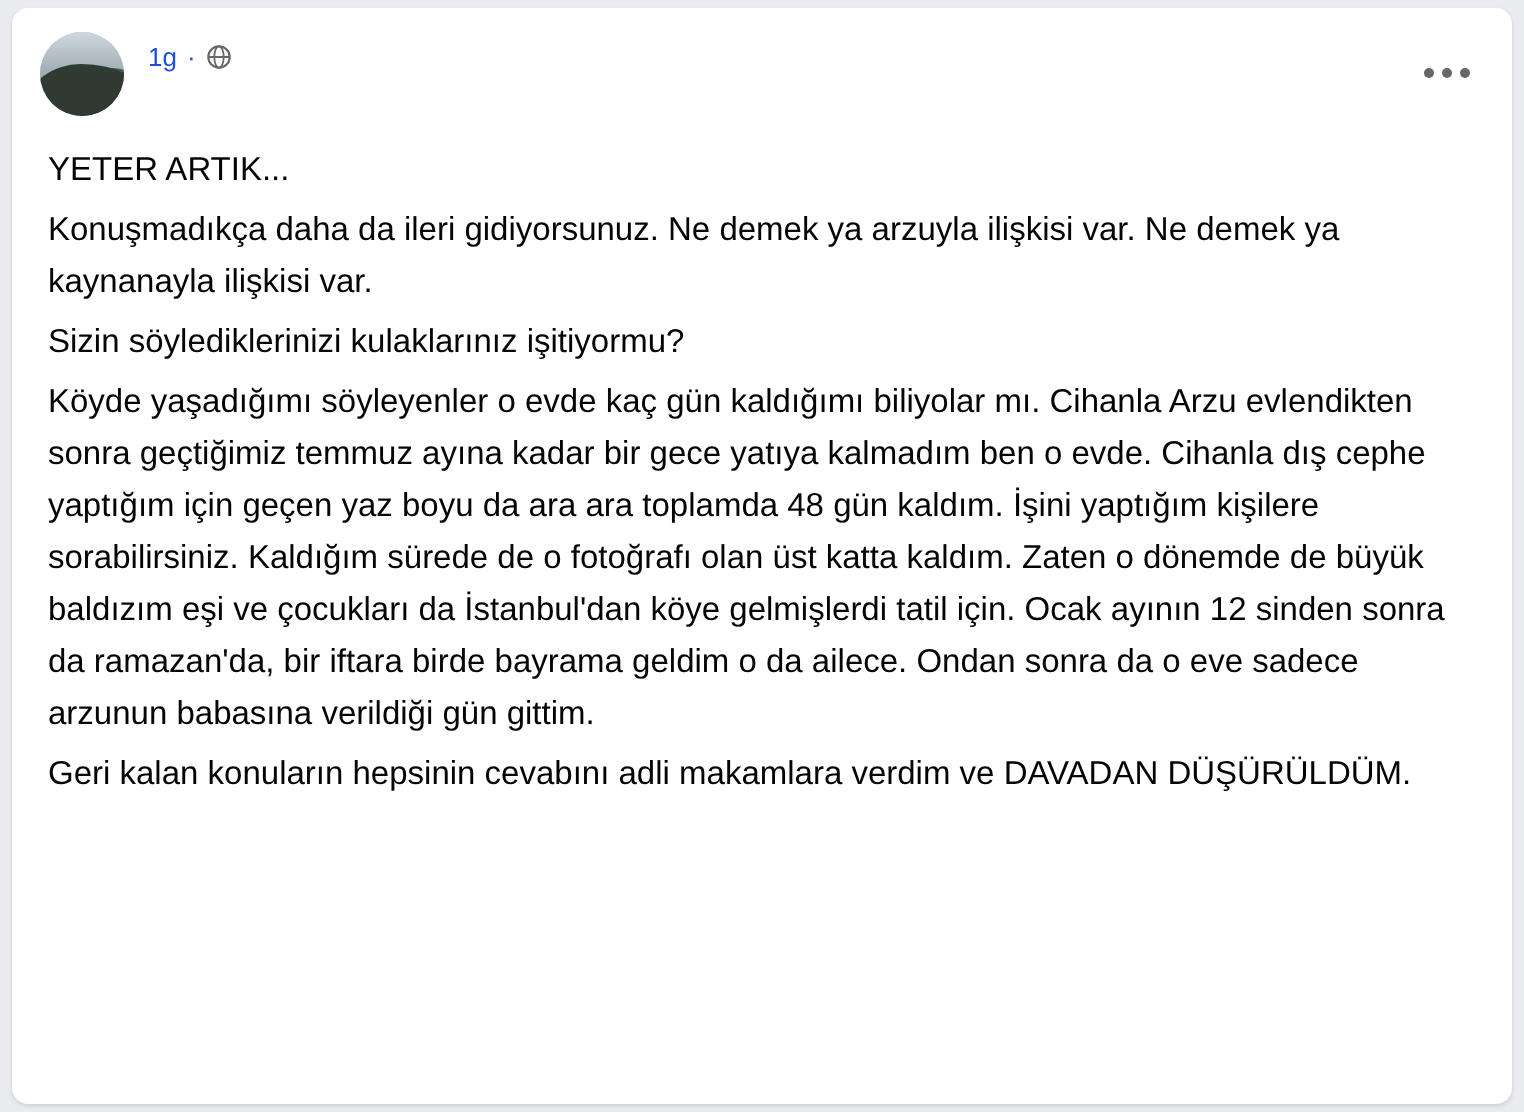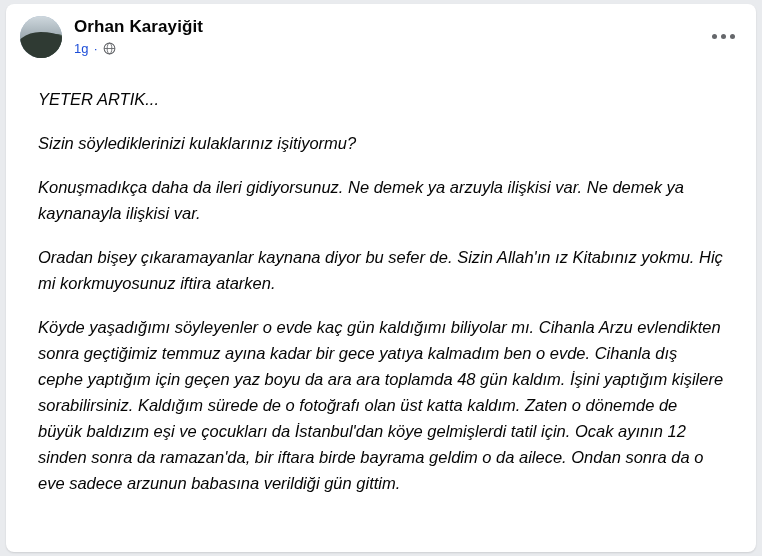--- a/index.html
+++ b/index.html
@@ -112,37 +112,35 @@
     border-radius: 50%;
     background: #65676b;
   }
   .post-body {
     padding: 6px 14px 10px 14px;
     color: #050505;
     font-size: 16.5px;
     line-height: 26px;
   }
   .post-body p {
-    margin: 18px;
-    font-style: italic;
+    margin: 4px;
   }
 </style>
 </head>
 <body>
 
 <div class="post-card">
 
   <div class="post-header">
     <div class="avatar">
       <div class="sky"></div>
       <div class="ridge2"></div>
       <div class="ridge"></div>
     </div>
     <div class="header-text">
-      <div class="author-name">Orhan Karayiğit</div>
       <div class="meta-row">
         <span>1g</span>
         <span class="meta-sep">·</span>
         <span class="globe-icon">
           <svg width="13" height="13" viewBox="0 0 16 16" aria-hidden="true">
             <circle cx="8" cy="8" r="6.6" fill="none" stroke="#65676b" stroke-width="1.3"></circle>
             <ellipse cx="8" cy="8" rx="2.9" ry="6.6" fill="none" stroke="#65676b" stroke-width="1.1"></ellipse>
             <line x1="1.4" y1="8" x2="14.6" y2="8" stroke="#65676b" stroke-width="1.1"></line>
           </svg>
         </span>
@@ -150,19 +148,19 @@
     </div>
     <div class="more-btn">
       <i></i>
       <i></i>
       <i></i>
     </div>
   </div>
 
   <div class="post-body">
     <p>YETER ARTIK...</p>
+    <p>Konuşmadıkça daha da ileri gidiyorsunuz. Ne demek ya arzuyla ilişkisi var. Ne demek ya kaynanayla ilişkisi var.</p>
     <p>Sizin söylediklerinizi kulaklarınız işitiyormu?</p>
-    <p>Konuşmadıkça daha da ileri gidiyorsunuz. Ne demek ya arzuyla ilişkisi var. Ne demek ya kaynanayla ilişkisi var.</p>
-    <p>Oradan bişey çıkaramayanlar kaynana diyor bu sefer de. Sizin Allah'ın ız Kitabınız yokmu. Hiç mi korkmuyosunuz iftira atarken.</p>
     <p>Köyde yaşadığımı söyleyenler o evde kaç gün kaldığımı biliyolar mı. Cihanla Arzu evlendikten sonra geçtiğimiz temmuz ayına kadar bir gece yatıya kalmadım ben o evde. Cihanla dış cephe yaptığım için geçen yaz boyu da ara ara toplamda 48 gün kaldım. İşini yaptığım kişilere sorabilirsiniz. Kaldığım sürede de o fotoğrafı olan üst katta kaldım. Zaten o dönemde de büyük baldızım eşi ve çocukları da İstanbul'dan köye gelmişlerdi tatil için. Ocak ayının 12 sinden sonra da ramazan'da, bir iftara birde bayrama geldim  o da ailece. Ondan sonra da o eve sadece arzunun babasına verildiği gün gittim.</p>
+    <p>Geri kalan konuların hepsinin cevabını adli makamlara verdim ve DAVADAN DÜŞÜRÜLDÜM.</p>
   </div>
 
 </div>
 
 </body></html>

